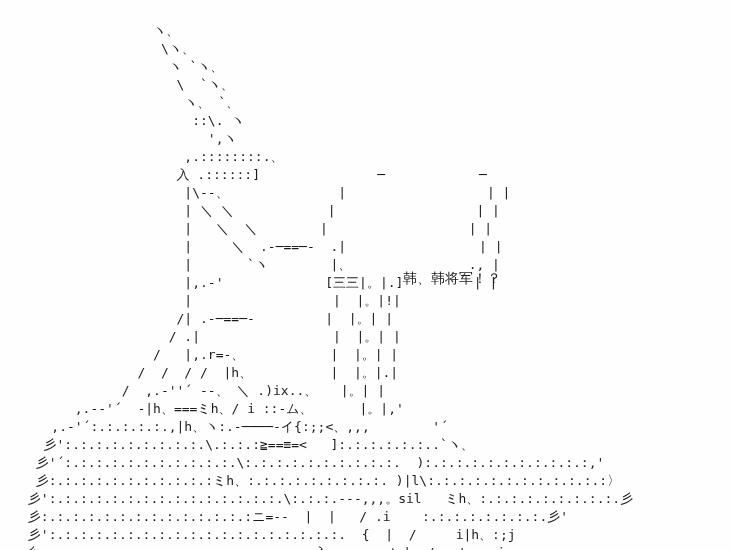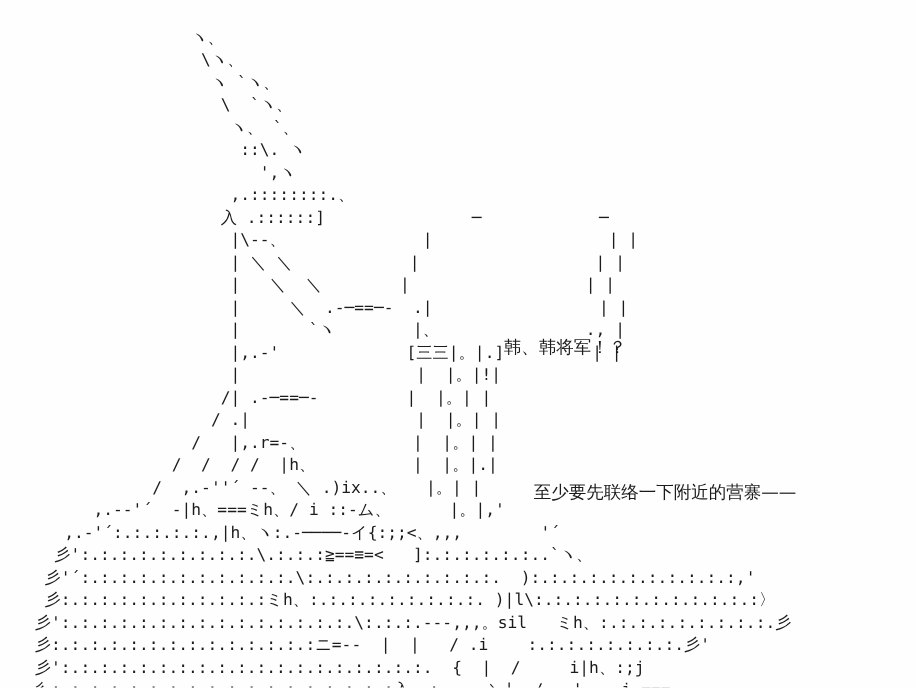--- a/index.html
+++ b/index.html
@@ -97,16 +97,15 @@
   ‐==─────==-,':.:.|:.:.:.:.:.:.:.:.:       i‐===-、
   ‐==────==-,':.:.:.|:.:.:.:.:.:.:.:.:.   ,.‐'´ 入====-
   ‐==────==-,':.:.:.:|:.:.:.:.:.:.:.:.:. i 迄||迄   i‐===-,
   ‐==───==-,':.:.:.:.:|:.:.:.:.:.:.:.:.:    -- 、.j r&lt;‐====-,
   ‐==──==-,':.:.:.:.:.:|:.:.:.:.:.:.:.:.  ‐- .-イ{ i‐===-,
   ‐==──==-,':.:.:.:.:.:.|:.:.:.:.:.:.:.:  .イ&lt;\  |-===-{</pre>
 
   <div id="dialogue">
     <span class="dlg-line">韩、韩将军！？</span>
     <span class="dlg-gap"></span>
-    <span class="dlg-line indent-2">至少要先联络一下附近的营寨——</span>
   </div>
 
 </div>
 
 </body></html>

